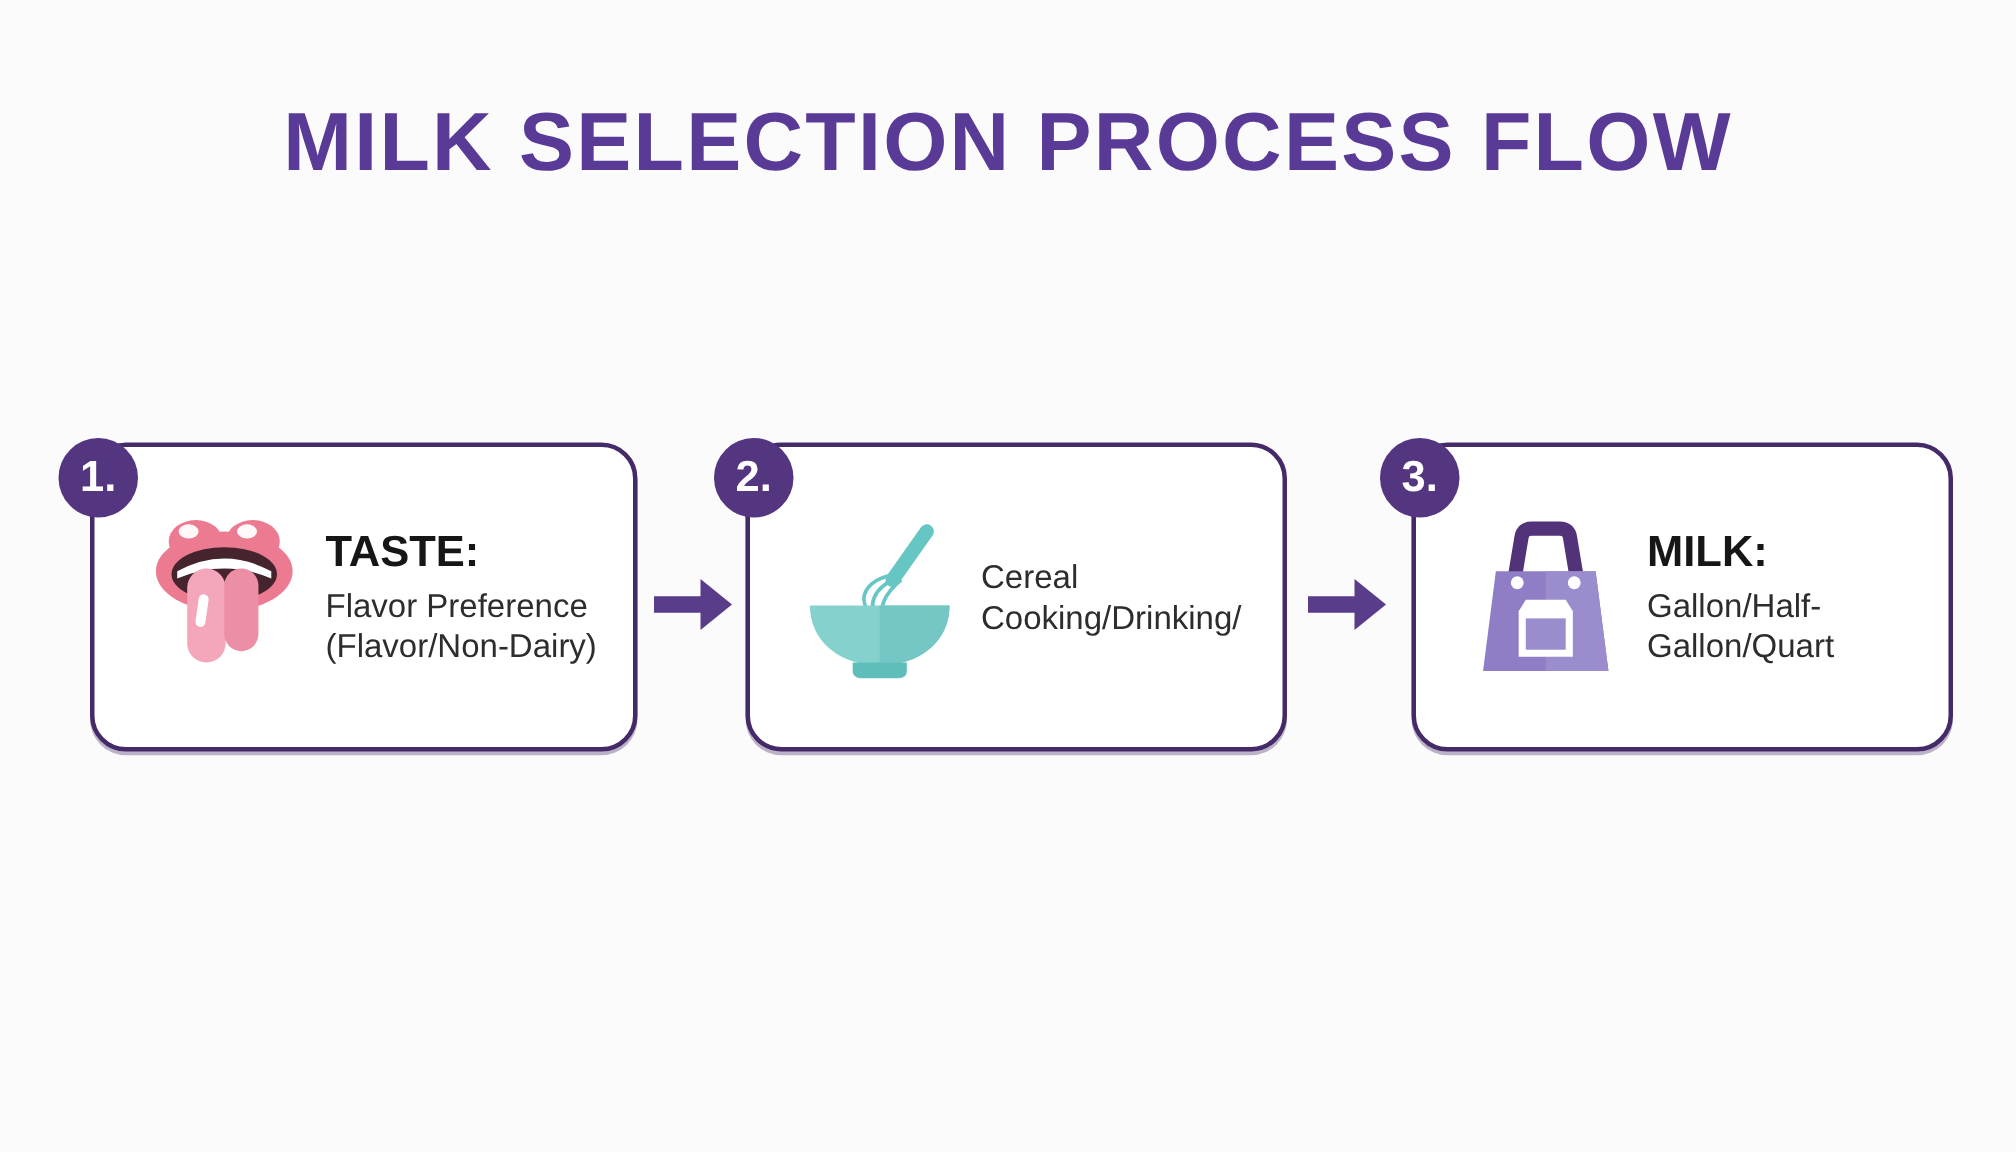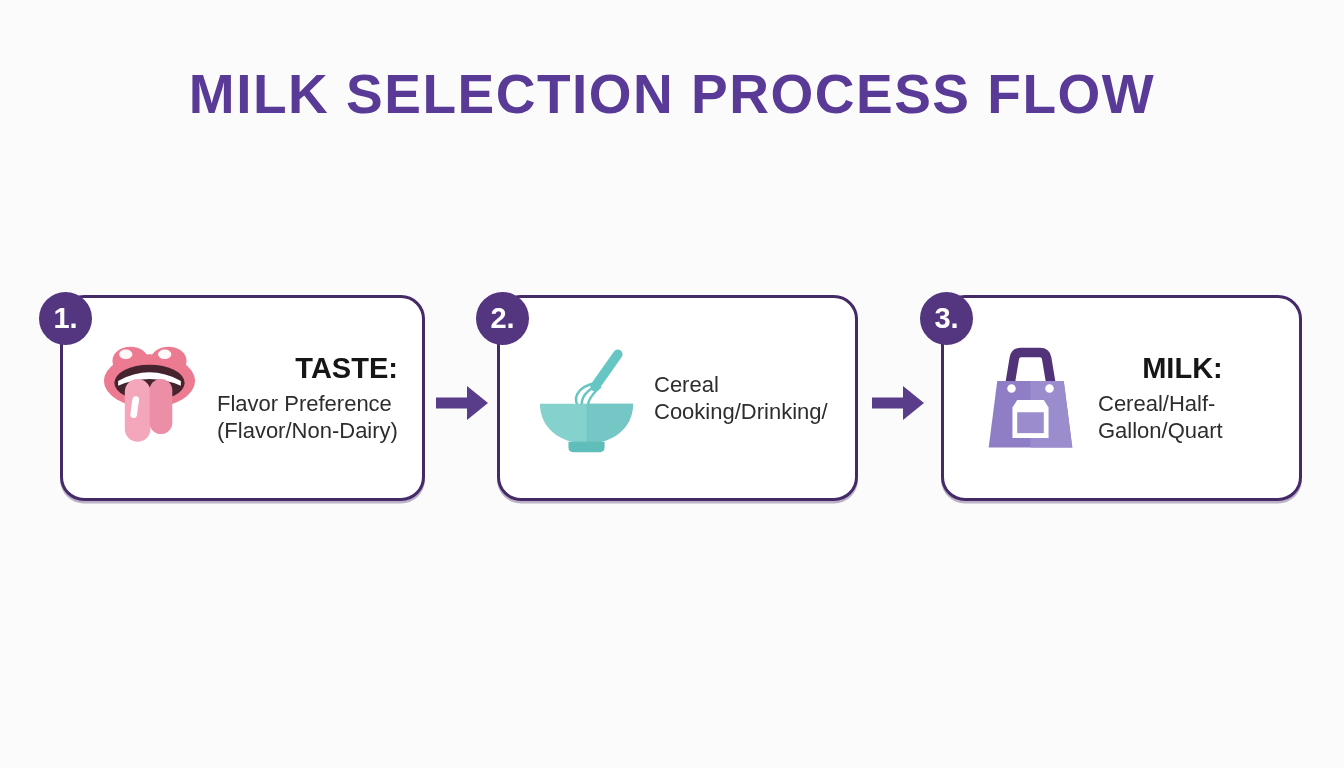--- a/index.html
+++ b/index.html
@@ -65,21 +65,20 @@
     display:flex;
     align-items:center;
     justify-content:center;
   }
   .text-block{margin-left:12px;}
   .step-label{
     font-size:29px;
     font-weight:bold;
     color:#161616;
     margin-bottom:5px;
-    text-align:right;
   }
   .step-desc{
     font-size:22px;
     color:#2d2d2d;
     line-height:27px;
   }
 
   
   .flow-arrow{
     position:absolute;
@@ -166,20 +165,20 @@
           <polygon points="55,42 90,42 99,112 55,112" fill="#9b8cce"></polygon>
           <circle cx="35" cy="50" r="4.5" fill="#ffffff"></circle>
           <circle cx="75" cy="50" r="4.5" fill="#ffffff"></circle>
           <path d="M41 62 L69 62 L74 70 L74 102 L36 102 L36 70 Z" fill="#ffffff"></path>
           <rect x="41" y="75" width="28" height="22" fill="#9b8cce"></rect>
         </svg>
       </div>
       <div class="text-block">
         <div class="step-label">MILK:</div>
         <div class="step-desc">
-          <div>Cereal/Half-</div>
+          <div>Gallon/Half-</div>
           <div>Gallon/Quart</div>
         </div>
       </div>
     </div>
   </div>
 
 </div>
 
 </body></html>

